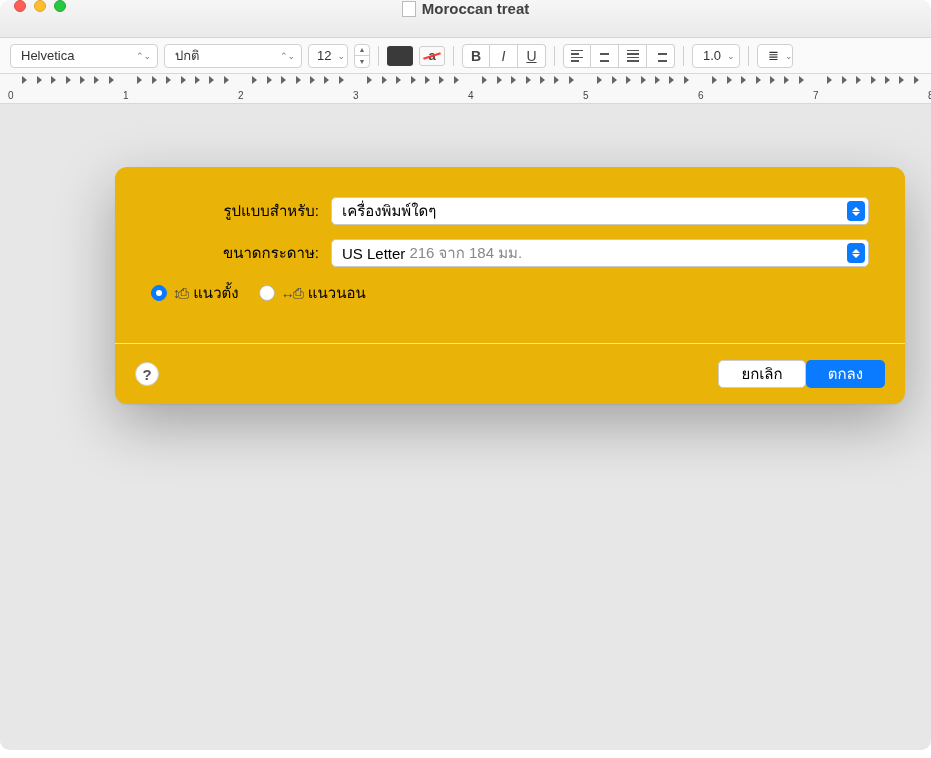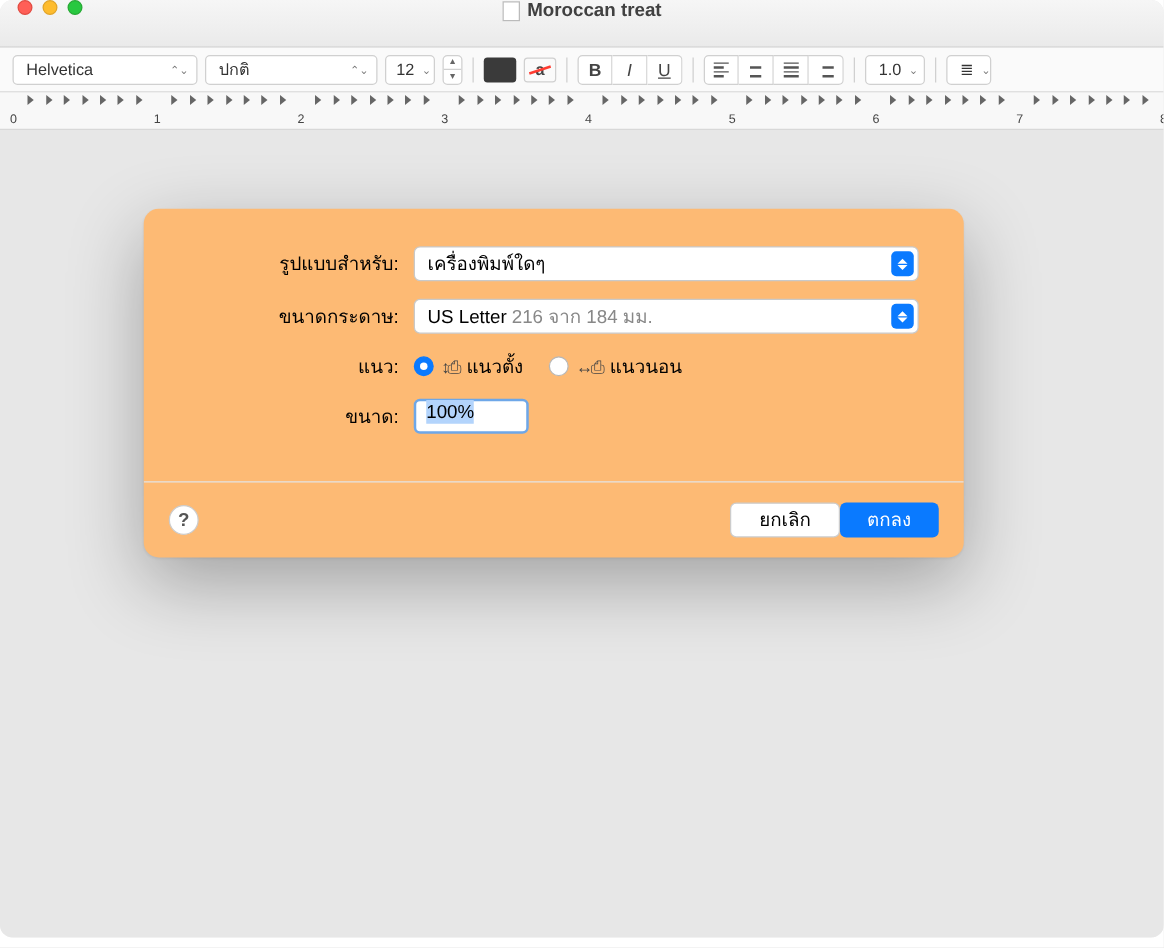--- a/index.html
+++ b/index.html
@@ -45,21 +45,21 @@
 .ruler-marks { position: absolute; left: 8px; right: 0; top: 0; height: 100%; }
 .ruler-tab { position: absolute; top: 2px; width: 8px; height: 8px; }
 .ruler-tab::before { content: ''; display: block; border-left: 5px solid #666; border-top: 4px solid transparent; border-bottom: 4px solid transparent; }
 .ruler-num { position: absolute; bottom: 2px; font-size: 10px; color: #444; }
 
 
 .doc-area { position: absolute; top: 104px; left: 0; right: 0; bottom: 0; background: #e7e7e7; }
 
 
 .overlay { position: absolute; inset: 0; background: rgba(255,255,255,0.0); }
-.sheet { position: absolute; left: 115px; top: 167px; width: 656px; background: #fdba74; border-radius: 12px; box-shadow: 0 1px 2px rgba(0,0,0,0.06), 0 20px 60px rgba(0,0,0,0.3); padding: 0; overflow: hidden; }
+.sheet { position: absolute; left: 115px; top: 167px; width: 790px; background: #eab308; border-radius: 12px; box-shadow: 0 1px 2px rgba(0,0,0,0.06), 0 20px 60px rgba(0,0,0,0.3); padding: 0; overflow: hidden; }
 .sheet-body { padding: 30px 36px 24px; }
 .form-row { display: flex; align-items: center; margin-bottom: 14px; }
 .form-label { width: 180px; text-align: right; padding-right: 12px; font-size: 15px; color: #000; }
 .select-ctl { flex: 1; height: 28px; background: #fff; border: 1px solid #c9c9c9; border-radius: 5px; display: flex; align-items: center; padding: 0 3px 0 10px; font-size: 15px; color: #000; position: relative; }
 .select-ctl .main-text { flex: 1; }
 .select-ctl .sec-text { color: #888; margin-left: 4px; }
 .select-arrows { width: 18px; height: 20px; background: #0a7aff; border-radius: 4px; display: flex; flex-direction: column; align-items: center; justify-content: center; gap: 1px; }
 .select-arrows span { width: 0; height: 0; }
 .select-arrows .up { border-left: 4px solid transparent; border-right: 4px solid transparent; border-bottom: 4px solid #fff; }
 .select-arrows .dn { border-left: 4px solid transparent; border-right: 4px solid transparent; border-top: 4px solid #fff; }
@@ -267,40 +267,33 @@
             <span>US Letter</span>
             <span class="sec-text">216 จาก 184 มม.</span>
             <span style="flex:1"></span>
             <div class="select-arrows">
                 <span class="up"></span>
                 <span class="dn"></span>
               </div>
           </div>
         </div>
         <div class="form-row">
-          <div class="form-label">แนว:</div>
           <div class="radios">
             <div class="radio-opt">
               <div class="radio-circle sel"></div>
               <span class="orient-icon">↕⎙</span>
               <span>แนวตั้ง</span>
             </div>
             <div class="radio-opt">
               <div class="radio-circle"></div>
               <span class="orient-icon">↔⎙</span>
               <span>แนวนอน</span>
             </div>
           </div>
         </div>
-        <div class="form-row">
-          <div class="form-label">ขนาด:</div>
-          <div class="scale-input">
-            <span class="sel-text">100%</span>
-          </div>
-        </div>
       </div>
       <div class="sheet-footer">
         <div class="help-btn">?</div>
         <div class="footer-spacer"></div>
         <div class="btn cancel">ยกเลิก</div>
         <div class="btn ok">ตกลง</div>
       </div>
     </div>
   </div>
 </div>

